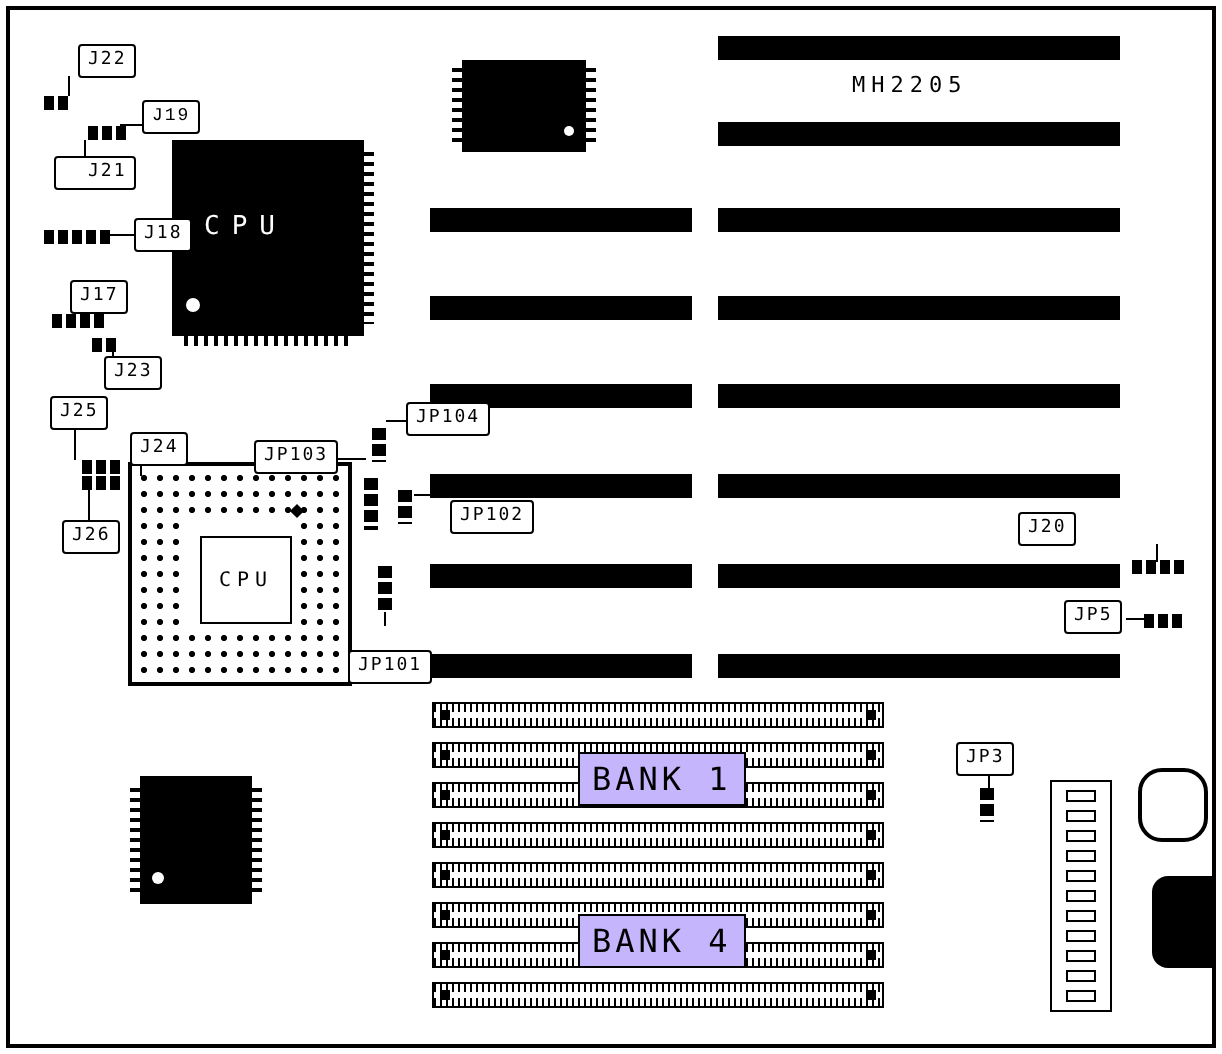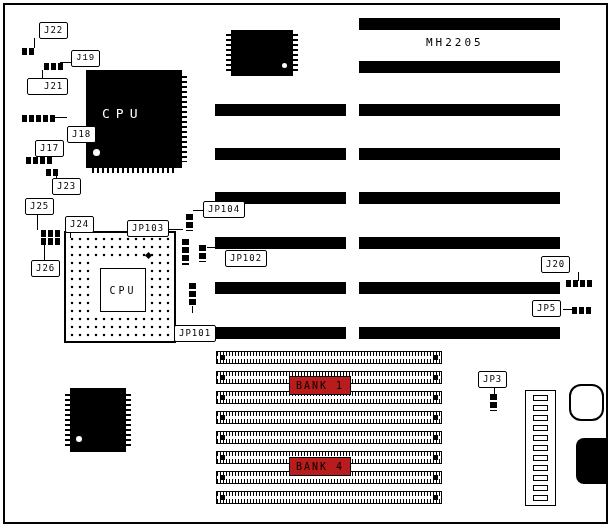--- a/index.html
+++ b/index.html
@@ -24,21 +24,21 @@
   .pga-mask { position:absolute; left:28px; top:28px; right:28px; bottom:28px; background:#fff; }
   .pga-inner { position:absolute; left:34px; top:35px; width:46px; height:44px; border:1px solid #000;
                display:flex; align-items:center; justify-content:center; font-size:10px; letter-spacing:3px; background:#fff; }
   .pin1 { position:absolute; width:5px; height:5px; background:#000; transform:rotate(45deg); }
   .simm { position:absolute; left:216px; width:226px; height:13px; border:1px solid #000; background:#fff;
           background-image:repeating-linear-gradient(90deg,#000 0 1px,transparent 1px 3px),
                            repeating-linear-gradient(90deg,#000 0 1px,transparent 1px 3px);
           background-size:100% 4px,100% 4px; background-position:0 0,0 100%; background-repeat:no-repeat,no-repeat; }
   .simm::before,.simm::after { content:""; position:absolute; top:3px; width:5px; height:5px; background:#000; }
   .simm::before { left:3px; } .simm::after { right:3px; }
-  .bank-lbl { position:absolute; background:#b91c1c; border:1px solid #000; font-size:10px; letter-spacing:2px;
+  .bank-lbl { position:absolute; background:#c4b5fd; border:1px solid #000; font-size:16px; letter-spacing:2px;
               padding:3px 6px; z-index:6; white-space:nowrap; }
   .lbl { position:absolute; background:#fff; border:1px solid #000; border-radius:2px; font-size:9px; line-height:1;
          padding:3px 4px; letter-spacing:1px; z-index:6; white-space:nowrap; }
   .lead { position:absolute; background:#000; z-index:4; }
   .jmp-h { position:absolute; height:7px; background-image:repeating-linear-gradient(90deg,#000 0 5px,transparent 5px 7px); }
   .jmp-v { position:absolute; width:7px; background-image:repeating-linear-gradient(180deg,#000 0 6px,transparent 6px 8px); }
   .pwr { position:absolute; border:1px solid #000; background:#fff; display:flex; flex-direction:column;
          justify-content:space-evenly; align-items:center; }
   .pwr i { display:block; width:15px; height:6px; border:1px solid #000; }
   .kbd-oval { position:absolute; border:2px solid #000; border-radius:12px; background:#fff; }
@@ -150,26 +150,26 @@
   <div class="lead" style="left:193px; top:210px; width:11px; height:1px;"></div>
   <div class="lead" style="left:207px; top:247px; width:19px; height:1px;"></div>
   <div class="lead" style="left:192px; top:306px; width:1px;  height:7px;"></div>
   <div class="lead" style="left:578px; top:272px; width:1px;  height:9px;"></div>
   <div class="lead" style="left:563px; top:309px; width:10px; height:1px;"></div>
   <div class="lead" style="left:494px; top:387px; width:1px;  height:8px;"></div>
 
   <div class="lbl" style="left:39px;  top:22px;">J22</div>
   <div class="lbl" style="left:71px;  top:50px;font-family:Liberation Mono, monospace;">J19</div>
   <div class="lbl" style="left:27px;  top:78px;padding-left:16px;">J21</div>
-  <div class="lbl" style="left:67px;  top:109px;margin-top:17px;">J18</div>
+  <div class="lbl" style="left:67px;  top:109px;">J18</div>
   <div class="lbl" style="left:35px;  top:140px;">J17</div>
   <div class="lbl" style="left:52px;  top:178px;">J23</div>
   <div class="lbl" style="left:25px;  top:198px;">J25</div>
   <div class="lbl" style="left:65px;  top:216px;">J24</div>
   <div class="lbl" style="left:31px;  top:260px;">J26</div>
   <div class="lbl" style="left:127px; top:220px;">JP103</div>
   <div class="lbl" style="left:203px; top:201px;">JP104</div>
   <div class="lbl" style="left:225px; top:238px;margin-top:12px;">JP102</div>
   <div class="lbl" style="left:174px; top:325px;">JP101</div>
-  <div class="lbl" style="left:541px; top:256px;">J20</div>
+  <div class="lbl" style="left:509px; top:256px;">J20</div>
   <div class="lbl" style="left:532px; top:300px;">JP5</div>
   <div class="lbl" style="left:478px; top:371px;">JP3</div>
 </div>
 
 </body></html>

